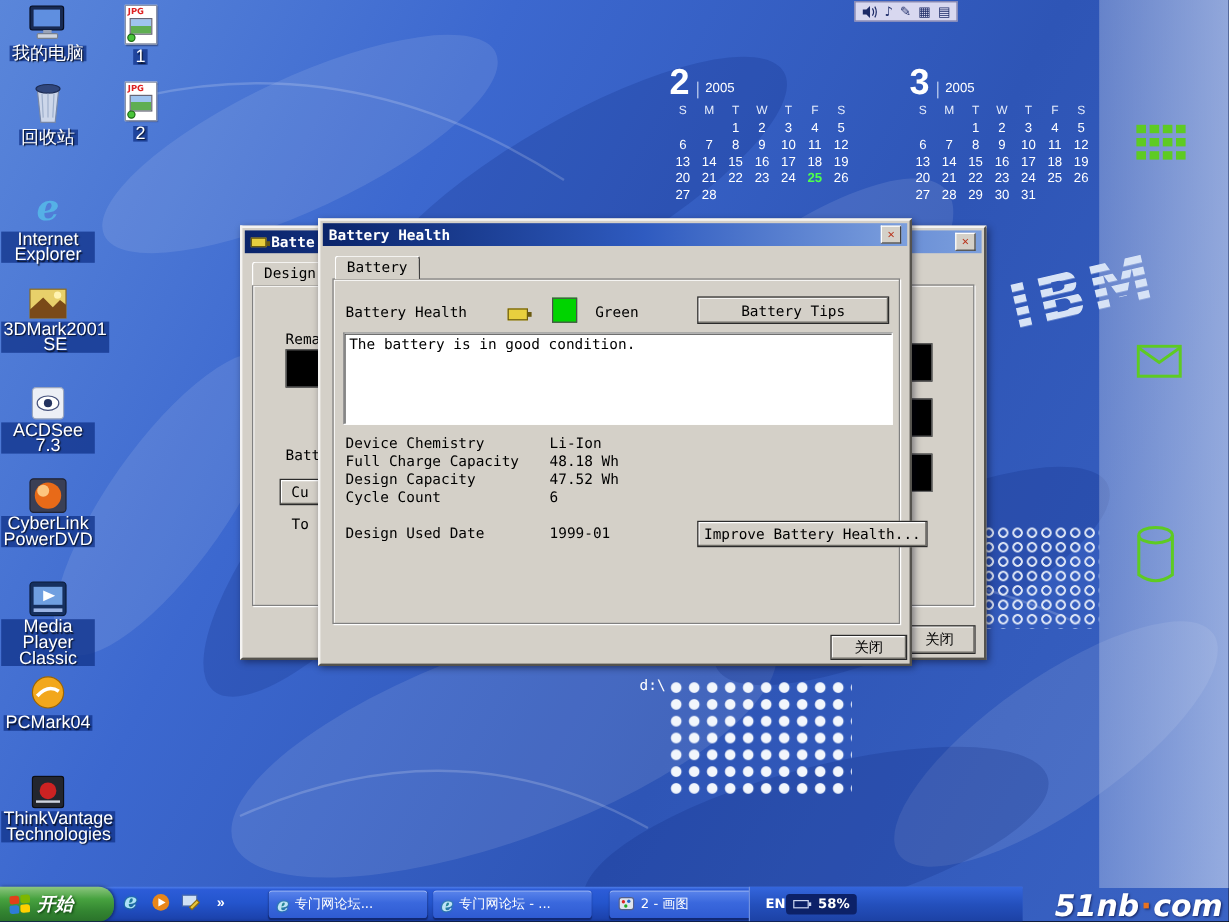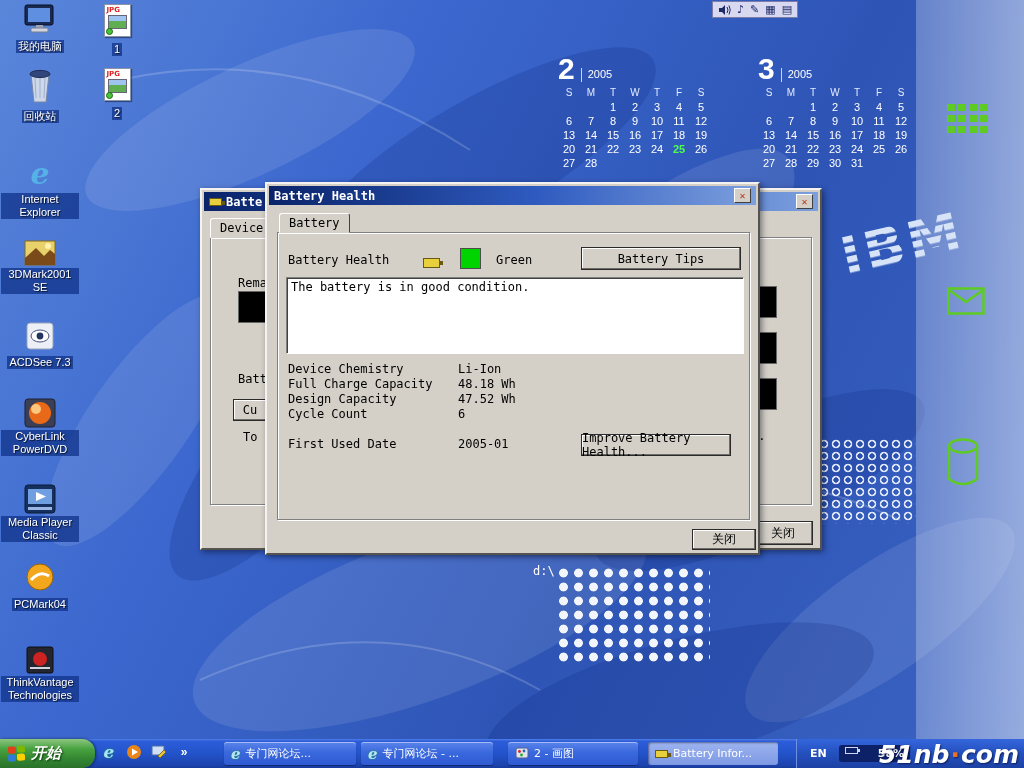--- a/index.html
+++ b/index.html
@@ -35,21 +35,21 @@
   .cal-cell { font-size:11px; height:12px; line-height:12px; text-align:center; }
   .cal-dow { font-size:10px; color:#e4ebfb; }
   .cal-hl { color:#4dff4d; font-weight:bold; }
 
   
   .green-ic { position:absolute; }
 
   
   .dicon { position:absolute; width:78px; text-align:center; cursor:pointer; }
   .dicon .art { display:flex; justify-content:center; margin-bottom:2px; }
-  .dicon .lbl { display:inline-block; font-size:11px; line-height:13px; color:#fff;
+  .dicon .lbl { display:inline-block; font-size:15px; line-height:13px; color:#fff;
     background:rgba(18,52,140,.78); padding:0 2px; text-shadow:1px 1px 1px rgba(0,0,0,.75); }
   .filelbl { background:rgba(18,52,140,.78); }
   .jpg-page { position:relative; width:27px; height:33px; background:#fff;
     border:1px solid #8a93a8; box-shadow:1px 1px 1px rgba(0,0,20,.4); }
   .jpg-tag { position:absolute; left:2px; top:1px; font:bold 7px "DejaVu Sans",sans-serif; color:#d22; }
   .jpg-img { position:absolute; left:3px; top:10px; width:19px; height:14px;
     background:linear-gradient(#9fc4ef 0 45%,#5fae52 45% 100%); border:1px solid #667; }
   .jpg-dot { position:absolute; left:1px; bottom:1px; width:7px; height:7px; border-radius:50%;
     background:#49c43a; border:1px solid #1d6a14; }
 
@@ -71,21 +71,21 @@
   .mono { font:12px "DejaVu Sans Mono",monospace; color:#000; }
   .sunken { background:#fff; border:1px solid; border-color:#808080 #fff #fff #808080;
     box-shadow:inset 1px 1px 0 #404040; }
   .blackbox { position:absolute; background:#000; border:1px solid #666; }
   .batt-glyph { display:inline-block; width:17px; height:10px; background:#e8cf3e;
     border:1px solid #6a5a10; position:relative; }
   .batt-glyph::after { content:""; position:absolute; right:-4px; top:2px; width:3px; height:4px;
     background:#6a5a10; }
 
   
-  #taskbar { position:absolute; left:0; top:739px; width:1024px; height:29px;
+  #taskbar { position:absolute; left:0; top:739px; width:852px; height:29px;
     background:linear-gradient(#4e7de9 0%,#2c5cd8 8%,#2455cd 45%,#1c43ae 90%,#163a9a 100%);text-decoration:underline; }
   #start-btn { position:absolute; left:0; top:0; width:95px; height:29px;
     border-radius:0 13px 13px 0; cursor:pointer;
     background:linear-gradient(#8cc67f 0%,#47a23f 35%,#338531 70%,#2a722a 100%);
     box-shadow:1px 0 3px rgba(0,0,0,.5); display:flex; align-items:center; gap:5px; padding:0 12px 0 8px; }
   #start-btn .start-txt { color:#fff; font:bold italic 15px "DejaVu Sans",sans-serif;
     text-shadow:1px 1px 2px rgba(0,40,0,.8); }
   .flag { width:18px; height:16px; display:grid; grid-template-columns:8px 8px; grid-template-rows:7px 7px;
     gap:1px; transform:skewY(-6deg); }
   .flag i { border-radius:1px 3px 1px 3px; }
@@ -93,22 +93,22 @@
   .ql-ic { width:18px; height:18px; display:flex; align-items:center; justify-content:center; cursor:pointer; }
   .taskbtn { position:absolute; top:3px; height:23px; border-radius:3px; cursor:pointer;
     background:linear-gradient(#5b85ec,#3a68dd 45%,#2f5bd2); box-shadow:inset 0 1px 0 rgba(255,255,255,.45),0 1px 1px rgba(0,0,30,.4);
     display:flex; align-items:center; gap:5px; padding:0 7px; color:#fff; font:11px "DejaVu Sans",sans-serif;
     white-space:nowrap; overflow:hidden; }
   .taskbtn.active { background:linear-gradient(#9db4ef,#7e99e4); box-shadow:inset 1px 1px 2px rgba(0,0,40,.45); }
   #tray { position:absolute; right:0; top:0; width:228px; height:29px;
     background:linear-gradient(#3466dd,#2450bd 50%,#1c41a4); border-left:1px solid #6f8fe0;
     display:flex; align-items:center; }
   #lang-ind { color:#fff; font:bold 11px "DejaVu Sans",sans-serif; margin-left:13px; cursor:pointer; }
-  #batt-badge { margin-left:12px; background:#0c2168; border-radius:3px; padding:2px 6px;
-    color:#fff; font:bold 11px "DejaVu Sans",sans-serif; display:flex; align-items:flex-start; gap:20px; cursor:pointer; }
+  #batt-badge { background:#0c2168; border-radius:3px; padding:2px 6px;
+    color:#fff; font:bold 11px "DejaVu Sans",sans-serif; display:flex; align-items:center; gap:8px; cursor:pointer; }
   .tray-batt { display:inline-block; width:13px; height:7px; border:1px solid #cdd7f2; position:relative; }
   .tray-batt::after { content:""; position:absolute; right:-3px; top:1px; width:2px; height:3px; background:#cdd7f2; }
   #watermark { position:absolute; right:5px; top:740px; z-index:60; color:#fff;
     font:bold italic 25px "DejaVu Sans",sans-serif; text-shadow:1px 1px 2px rgba(0,0,40,.6);
     display:flex; align-items:baseline; }
   #watermark .wm-dot { color:#e8721f; font-style:normal; margin:0 1px; }
 
   .ie-e { color:#bfe3f8; font:bold italic 15px "DejaVu Serif",serif; text-shadow:0 0 2px #1a4; }
   .ie-e-big { color:#55b1e6; font:bold italic 30px "DejaVu Serif",serif; }
 </style>
@@ -405,21 +405,21 @@
     </div>
     <span class="lbl filelbl">2</span>
   </div>
 
   <div class="win" style="left:200px;top:188px;width:622px;height:362px;z-index:20">
     <div class="titlebar">
       <span class="batt-glyph" style="width:13px;height:8px"></span>
       <span>Batte</span>
       <span class="close-btn">✕</span>
     </div>
-    <span class="tab" style="left:8px;top:28px">Device</span>
+    <span class="tab" style="left:8px;top:28px">Design</span>
     <div class="panel" style="left:8px;top:47px;width:602px;height:268px"></div>
     <span class="mono abs" style="left:36px;top:86px">Remai</span>
     <div class="blackbox" style="left:36px;top:101px;width:28px;height:32px"></div>
     <span class="mono abs" style="left:36px;top:182px">Batte</span>
     <div class="btn" style="left:31px;top:209px;width:34px;height:22px">Cu</div>
     <span class="mono abs" style="left:41px;top:240px">To i</span>
     <div class="blackbox" style="left:551px;top:96px;width:24px;height:32px"></div>
     <div class="blackbox" style="left:551px;top:142px;width:24px;height:32px"></div>
     <div class="blackbox" style="left:551px;top:188px;width:24px;height:32px"></div>
     <span class="mono abs" style="left:549px;top:239px">%.</span>
@@ -443,23 +443,23 @@
 
       <span class="mono abs" style="left:10px;top:129px">Device Chemistry</span>
       <span class="mono abs" style="left:180px;top:129px">Li-Ion</span>
       <span class="mono abs" style="left:10px;top:144px">Full Charge Capacity</span>
       <span class="mono abs" style="left:180px;top:144px">48.18 Wh</span>
       <span class="mono abs" style="left:10px;top:159px">Design Capacity</span>
       <span class="mono abs" style="left:180px;top:159px">47.52 Wh</span>
       <span class="mono abs" style="left:10px;top:174px">Cycle Count</span>
       <span class="mono abs" style="left:180px;top:174px">6</span>
 
-      <span class="mono abs" style="left:10px;top:204px">First Used Date</span>
-      <span class="mono abs" style="left:180px;top:204px">2005-01</span>
-      <div class="btn" style="left:303px;top:201px;width:150px;height:22px">Improve Battery Health...</div>
+      <span class="mono abs" style="left:10px;top:204px">Design Used Date</span>
+      <span class="mono abs" style="left:180px;top:204px">1999-01</span>
+      <div class="btn" style="left:303px;top:201px;width:192px;height:22px">Improve Battery Health...</div>
     </div>
     <div class="btn" style="left:425px;top:345px;width:64px;height:21px">关闭</div>
   </div>
 
   <div id="taskbar">
     <div id="start-btn">
       <span class="flag">
         <i style="background:#e0401a"></i>
           <i style="background:#7db700"></i>
           <i style="background:#2e7cd6"></i>

